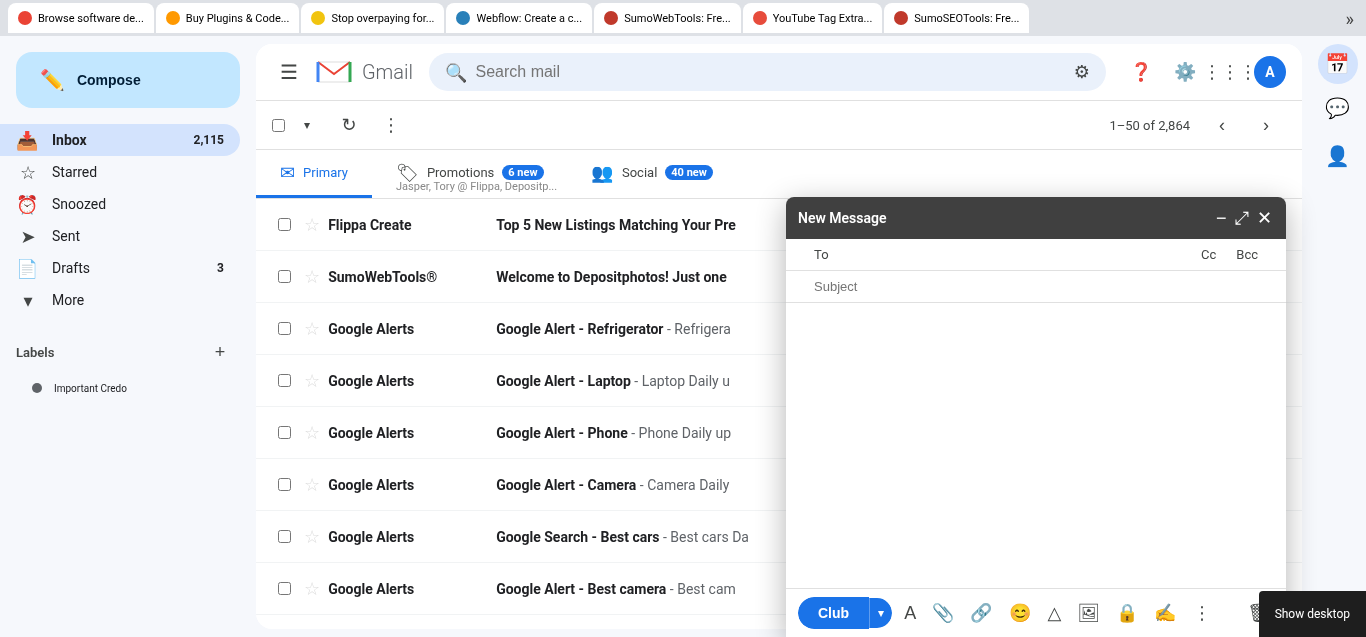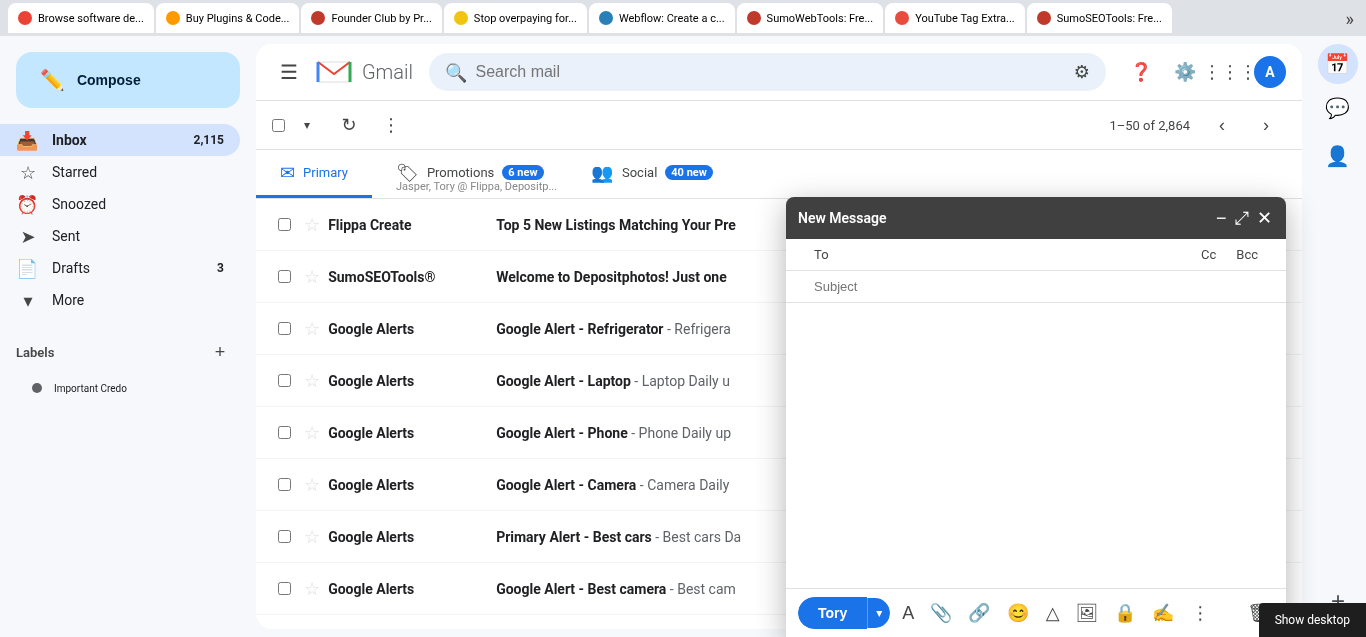--- a/index.html
+++ b/index.html
@@ -275,21 +275,21 @@
     }
     .compose-toolbar-icon { background: none; border: none; cursor: pointer; font-size: 18px; color: #444746; padding: 4px; }
     .compose-trash { margin-left: auto; }
 
     
     .taskbar {
       position: fixed;
       bottom: 0;
       right: 0;
       background: #1e1e1e;
-      padding: 6px 8px;
+      padding: 12px 8px;
       display: flex;
       align-items: flex-start;
       gap: 4px;
       z-index: 200;
       border-radius: 4px 0 0 0;
     }
     .taskbar-label { color: #fff; font-size: 12px; padding: 4px 8px; cursor: pointer; }
 
     
     .email-list::-webkit-scrollbar { width: 6px; }
@@ -303,24 +303,20 @@
 <div class="browser-bar">
   <div class="browser-tabs">
 
   <div class="browser-tab">
         <div class="tab-favicon" style="background:#EA4335;"></div>
         <span class="tab-text">Browse software de...</span>
       </div>
       <div class="browser-tab">
         <div class="tab-favicon" style="background:#ff9900;"></div>
         <span class="tab-text">Buy Plugins &amp; Code...</span>
-      </div>
-      <div class="browser-tab">
-        <div class="tab-favicon" style="background:#c0392b;"></div>
-        <span class="tab-text">Founder Club by Pr...</span>
       </div>
       <div class="browser-tab">
         <div class="tab-favicon" style="background:#f1c40f;"></div>
         <span class="tab-text">Stop overpaying for...</span>
       </div>
       <div class="browser-tab">
         <div class="tab-favicon" style="background:#2980b9;"></div>
         <span class="tab-text">Webflow: Create a c...</span>
       </div>
       <div class="browser-tab">
@@ -464,21 +460,21 @@
     <span class="email-subject">
       <span class="subject-bold">Top 5 New Listings Matching Your Pre</span>
       
     </span>
   </div>
         <div class="email-row unread">
     <div class="email-checkbox">
       <input type="checkbox" style="">
     </div>
     <span class="email-star">☆</span>
-    <span class="email-sender">SumoSEOTools®</span>
+    <span class="email-sender">SumoWebTools®</span>
     <span class="email-subject">
       <span class="subject-bold">Welcome to Depositphotos! Just one</span>
       
     </span>
   </div>
         <div class="email-row unread">
     <div class="email-checkbox">
       <input type="checkbox" style="">
     </div>
     <span class="email-star">☆</span>
@@ -521,21 +517,21 @@
       <span class="subject-preview"> - Camera Daily</span>
     </span>
   </div>
         <div class="email-row unread">
     <div class="email-checkbox">
       <input type="checkbox" style="">
     </div>
     <span class="email-star">☆</span>
     <span class="email-sender">Google Alerts</span>
     <span class="email-subject">
-      <span class="subject-bold">Primary Alert - Best cars</span>
+      <span class="subject-bold">Google Search - Best cars</span>
       <span class="subject-preview"> - Best cars Da</span>
     </span>
   </div>
         <div class="email-row unread">
     <div class="email-checkbox">
       <input type="checkbox" style="">
     </div>
     <span class="email-star">☆</span>
     <span class="email-sender">Google Alerts</span>
     <span class="email-subject">
@@ -580,21 +576,21 @@
         <span>Bcc</span>
       </div>
     </div>
     <div class="compose-field">
       <input class="compose-field-input" type="text" placeholder="Subject" style="">
     </div>
     <div class="compose-content" contenteditable="true" style=""></div>
   </div>
   <div class="compose-footer">
     <div style="display:flex; align-items:center; border-radius:20px; overflow:hidden;">
-      <button class="send-btn" style="border-radius:20px 0 0 20px; padding:8px 20px;">Tory</button>
+      <button class="send-btn" style="border-radius:20px 0 0 20px; padding:8px 20px;">Club</button>
       <button class="send-btn-arrow">▾</button>
     </div>
     <button class="compose-toolbar-icon">A</button>
     <button class="compose-toolbar-icon">📎</button>
     <button class="compose-toolbar-icon">🔗</button>
     <button class="compose-toolbar-icon">😊</button>
     <button class="compose-toolbar-icon">△</button>
     <button class="compose-toolbar-icon">🖼</button>
     <button class="compose-toolbar-icon">🔒</button>
     <button class="compose-toolbar-icon">✍</button>

